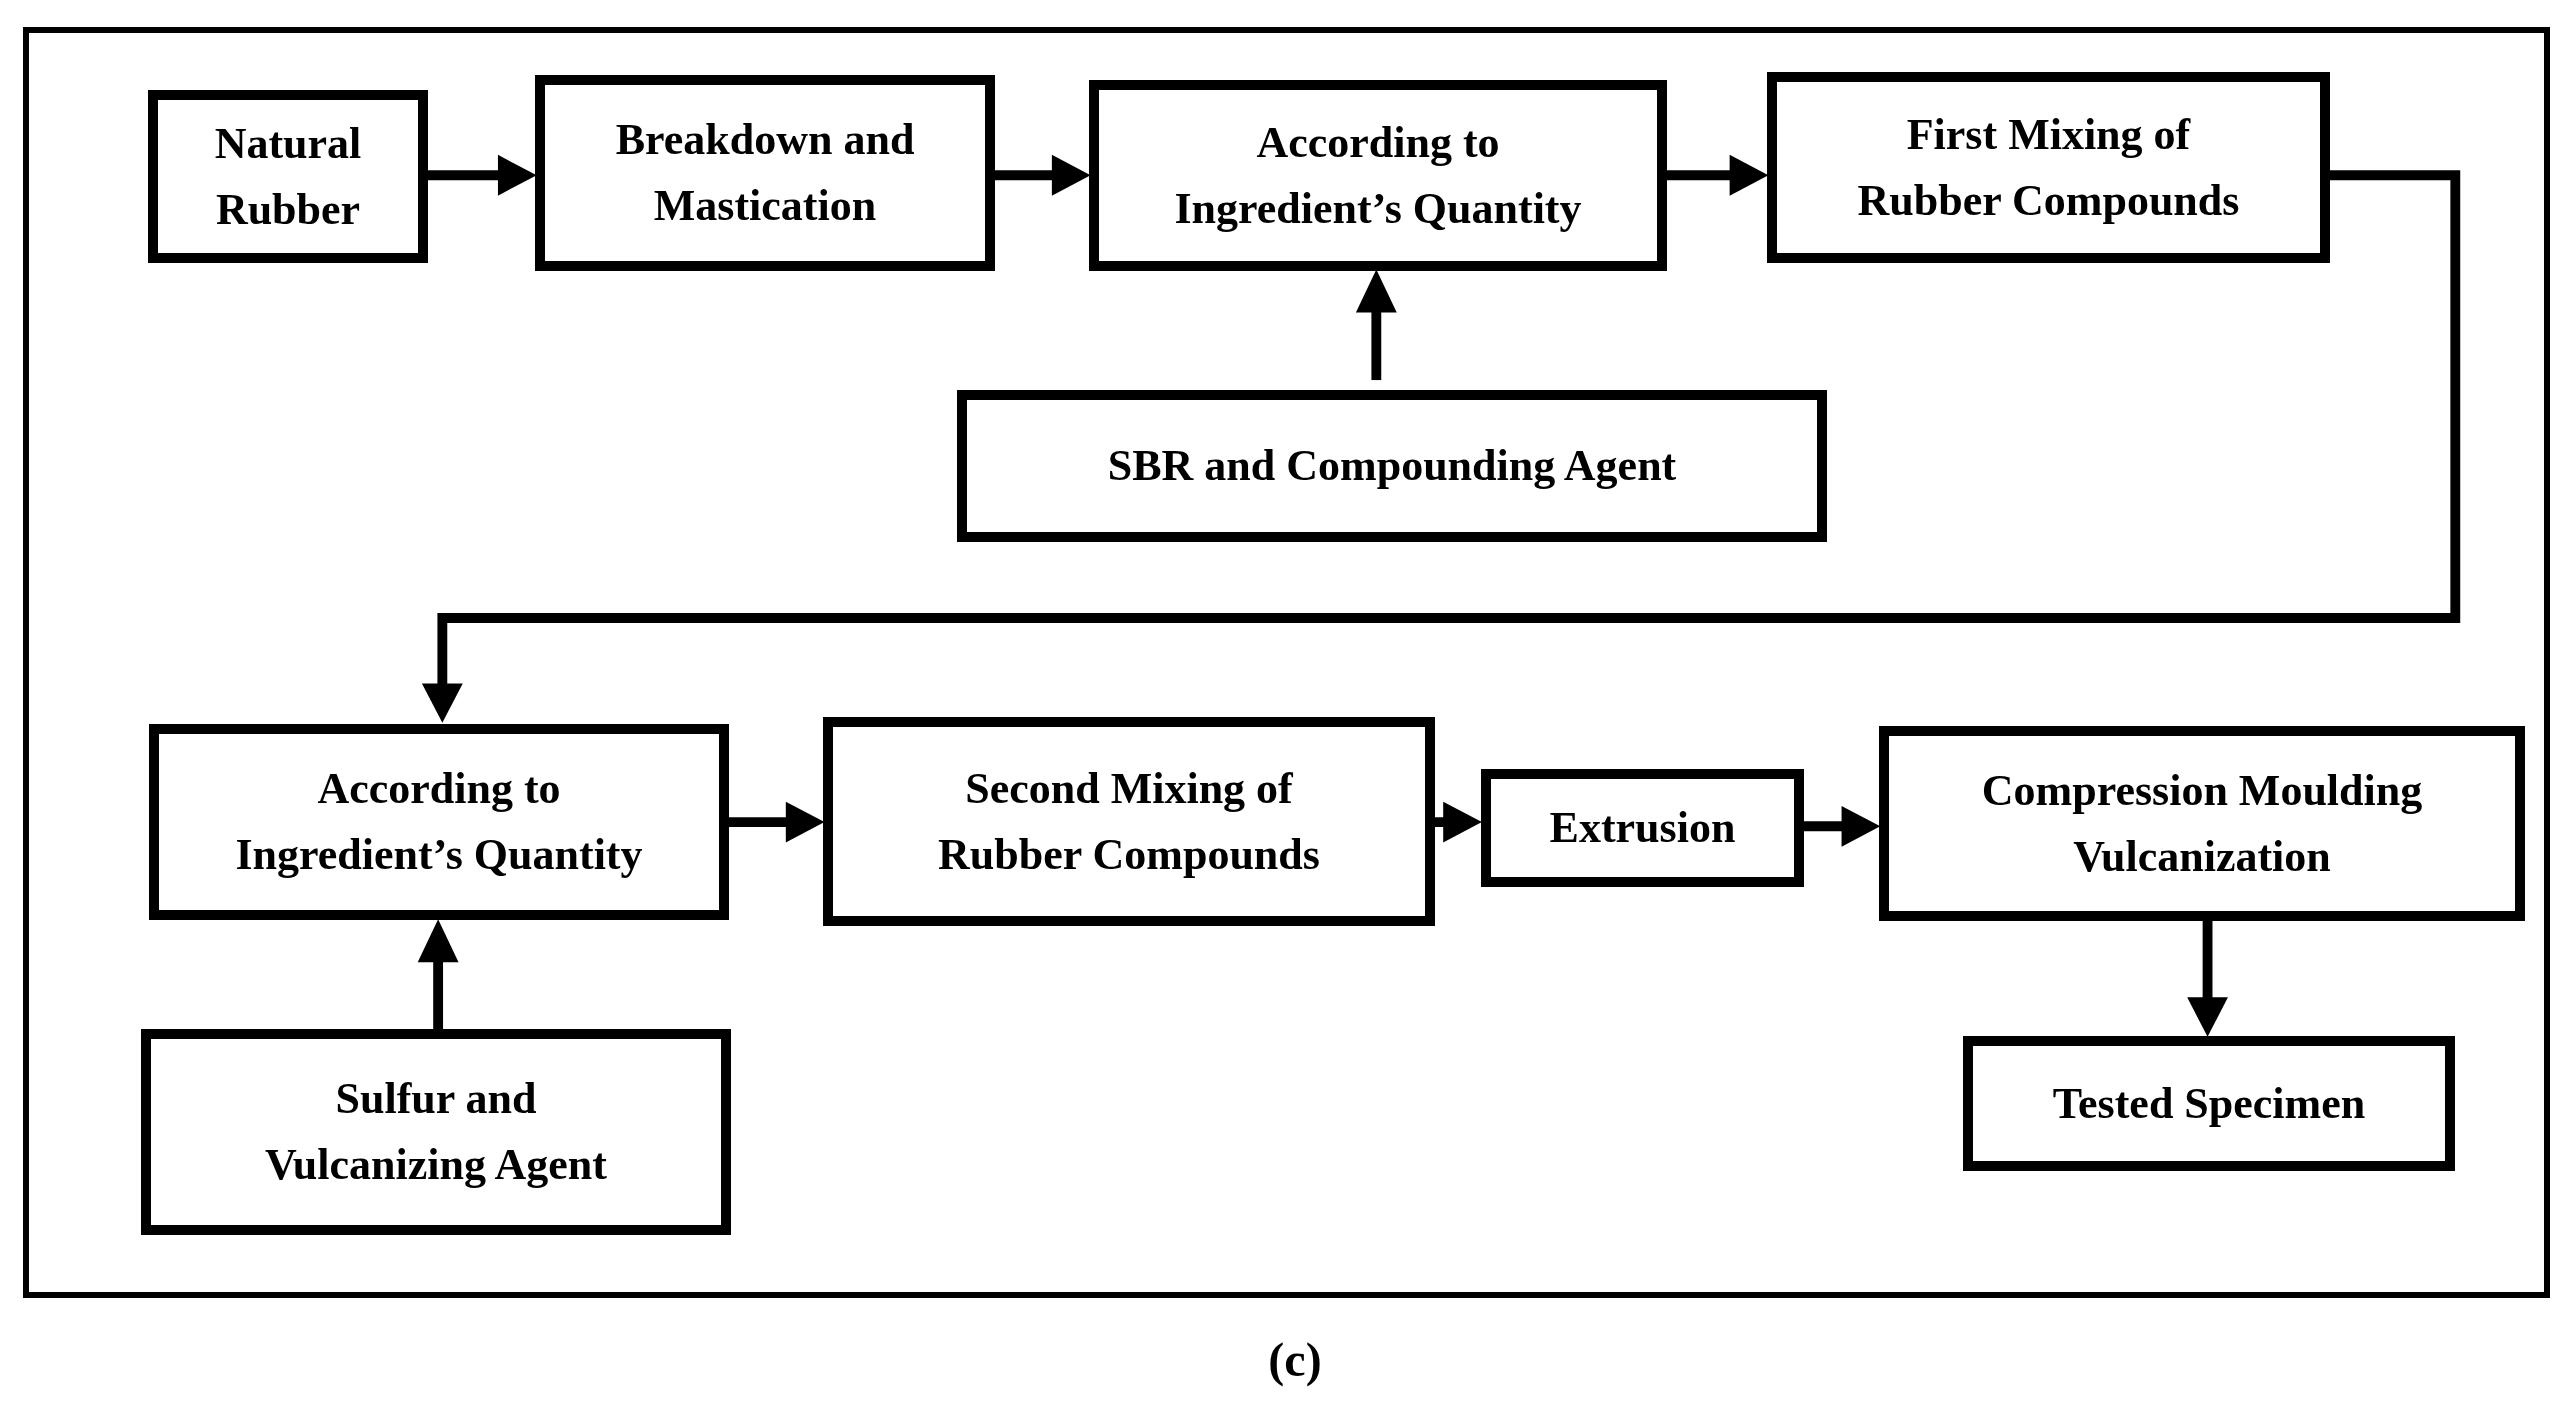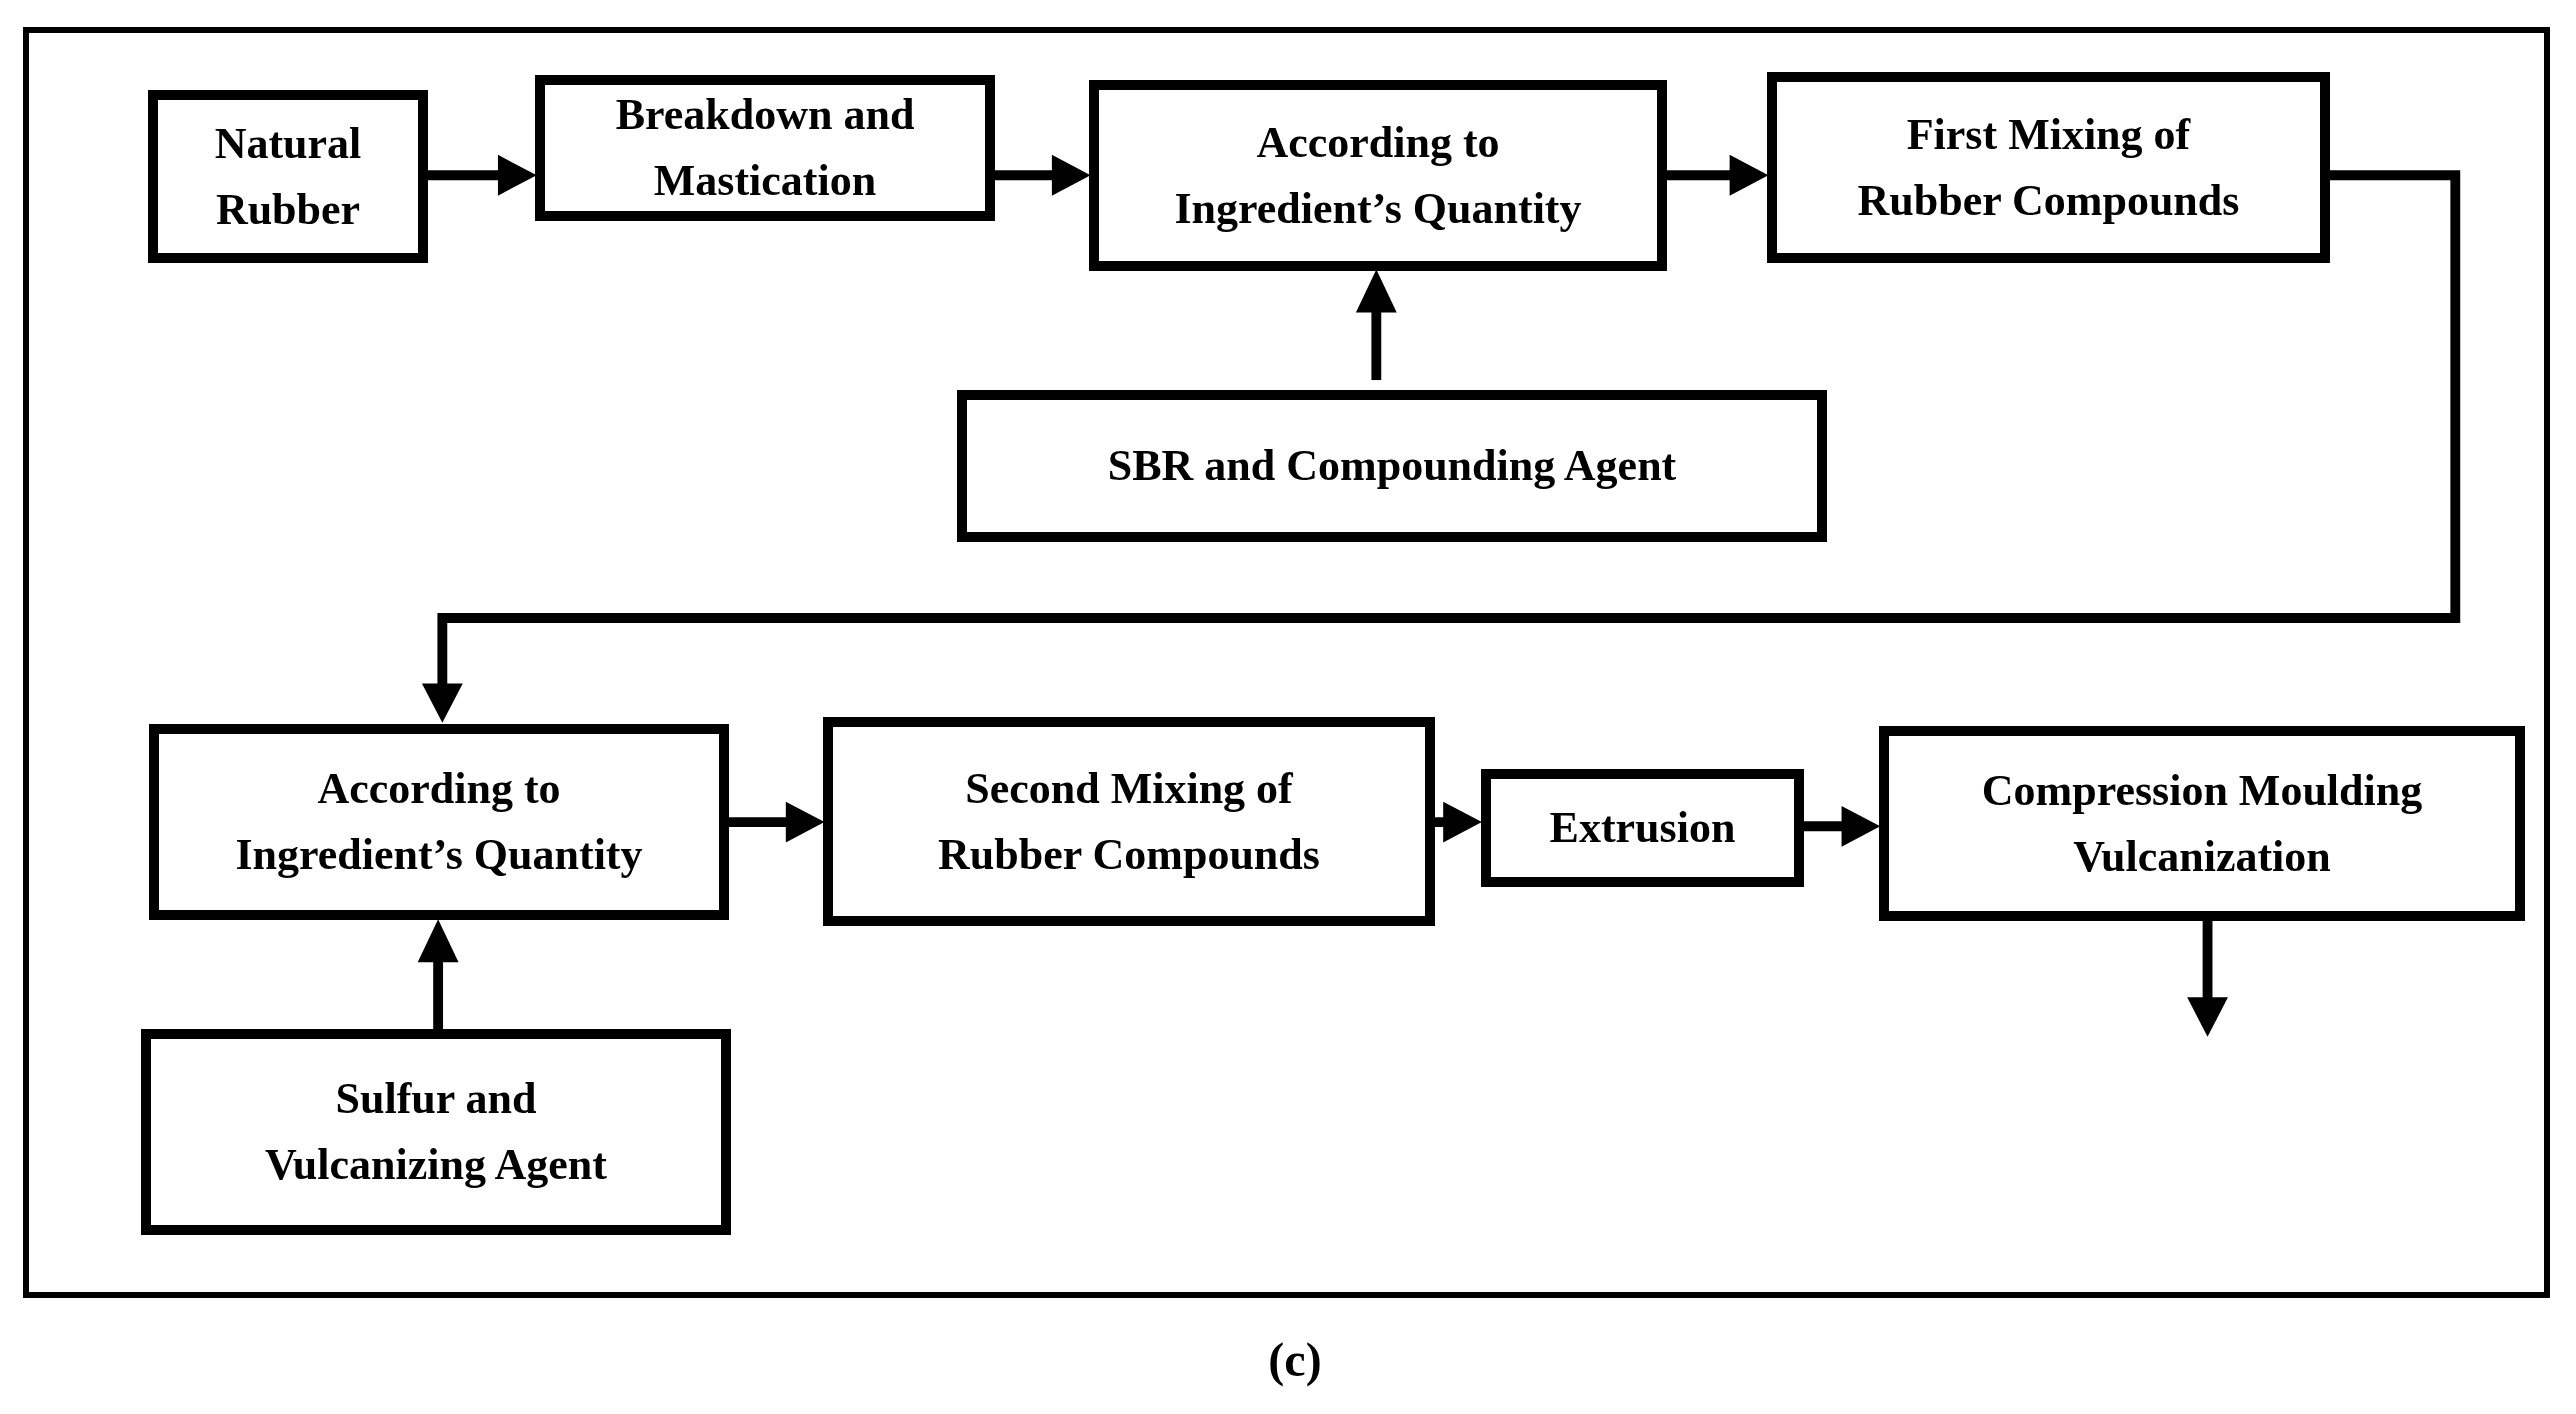--- a/index.html
+++ b/index.html
@@ -36,21 +36,21 @@
   }
   .node-label {
     font-size: 44px;
     font-weight: bold;
     line-height: 1.5;
     white-space: pre-line;
     padding: 0 7px;
   }
   
   .n-natural      { left: 148px;  top: 90px;  width: 280px;  height: 173px; align-items: center; }
-  .n-breakdown    { left: 535px;  top: 75px;  width: 460px;  height: 146px; }
+  .n-breakdown    { left: 535px;  top: 75px;  width: 460px;  height: 196px; }
   .n-according1   { left: 1089px; top: 80px;  width: 578px;  height: 191px; }
   .n-firstmix     { left: 1767px; top: 72px;  width: 563px;  height: 191px; }
   .n-sbr          { left: 957px; top: 390px;  width: 870px; height: 152px; }
   .n-according2   { left: 149px;  top: 724px; width: 580px;  height: 196px; }
   .n-secondmix    { left: 823px; top: 717px; width: 612px;  height: 209px; text-align: center; }
   .n-extrusion    { left: 1481px; top: 769px; width: 323px;  height: 118px; }
   .n-compression  { left: 1879px; top: 726px; width: 646px;  height: 195px; }
   .n-tested       { left: 1963px; top: 1036px; width: 492px;  height: 135px; }
   .n-sulfur       { left: 141px;  top: 1029px; width: 590px;  height: 206px; }
   .caption {
@@ -160,20 +160,23 @@
 
   <div class="node n-extrusion">
     <span class="node-label">Extrusion</span>
   </div>
 
   <div class="node n-compression">
     <span class="node-label">Compression Moulding
 Vulcanization</span>
   </div>
 
+  <div class="node n-tested">
+    <span class="node-label">Tested Specimen</span>
+  </div>
 
   <div class="node n-sulfur">
     <span class="node-label">Sulfur and
 Vulcanizing Agent</span>
   </div>
 
   <div class="caption">(c)</div>
 
 </div>
 

